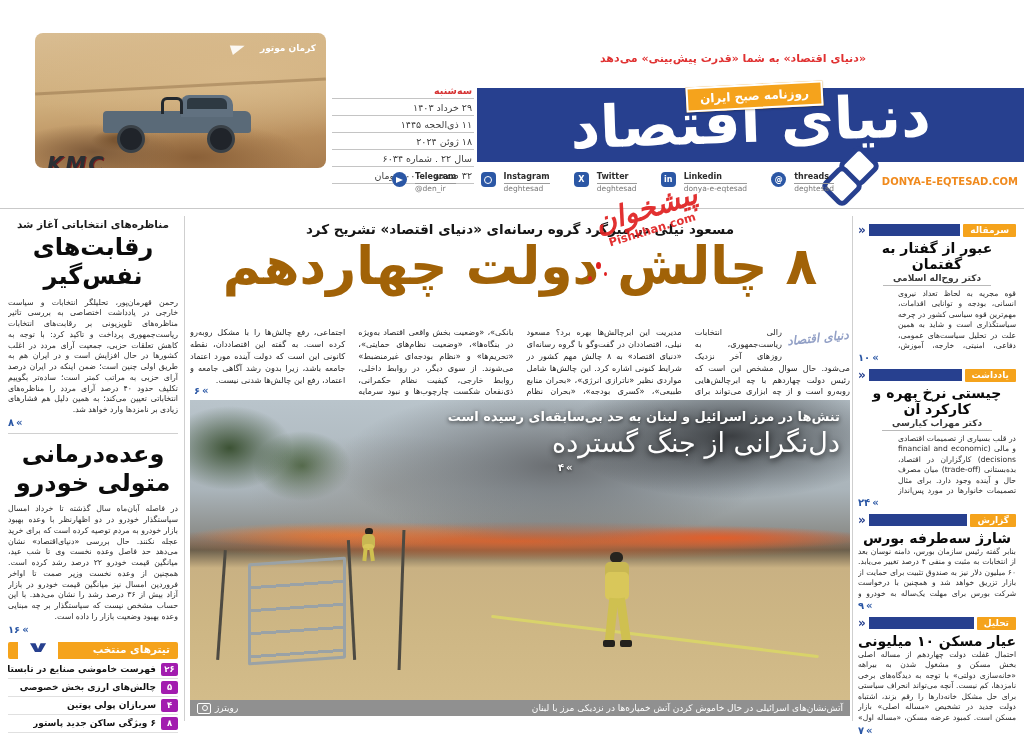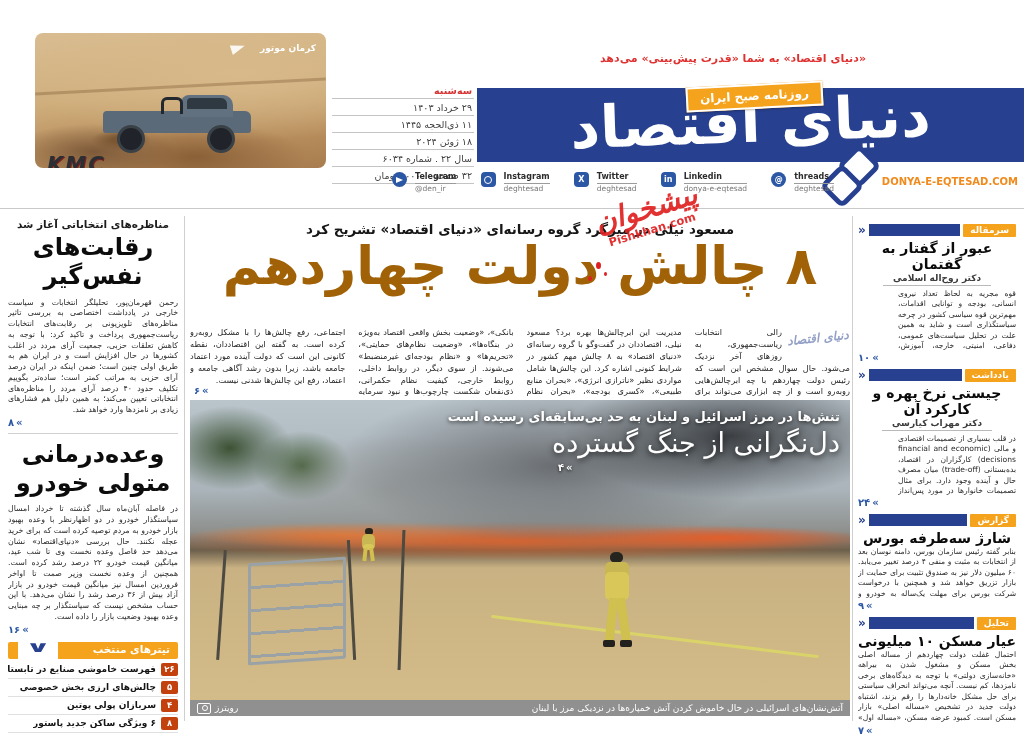--- a/index.html
+++ b/index.html
@@ -64,21 +64,21 @@
   .lc-body{font-size:7.8px;line-height:1.38;text-align:justify;color:#2a2a2a;overflow:hidden;}
   .pageref{direction:ltr;text-align:left;color:#2b57a5;font-weight:bold;font-size:10px;margin:1px 0 2px;}
   .pageref span{margin-right:2px;}
   .lc-div{border-top:1px solid #d0d0d0;margin:5px 0 6px;}
 
   .sel-head{position:relative;display:flex;align-items:center;background:#f5a31c;height:17px;margin:7px 0 2px;border-radius:2px;}
   .sel-title{color:#fff;font-weight:bold;font-size:10.5px;padding:0 8px 2px;}
   .sel-chevbox{position:absolute;left:10px;top:-5px;width:40px;height:22px;background:#fff;display:flex;align-items:center;justify-content:center;}
   .sel-chev{color:#27408f;font-weight:900;font-size:15px;transform:scaleX(2.1);line-height:1;}
   .sel-item{display:flex;align-items:center;gap:5px;padding:2px 0;border-bottom:1px solid #e0e0e0;}
-  .sel-num{background:#c2410c;color:#fff;font-size:8.5px;font-weight:bold;min-width:17px;height:13px;border-radius:2px;
+  .sel-num{background:#a21caf;color:#fff;font-size:8.5px;font-weight:bold;min-width:17px;height:13px;border-radius:2px;
            text-align:center;line-height:13.5px;}
   .sel-text{font-size:9px;font-weight:bold;color:#141414;white-space:nowrap;overflow:hidden;}
 
   
   .kicker{left:190px;top:221px;width:660px;text-align:center;font-size:13.5px;font-weight:bold;color:#161616;}
   .headline{left:190px;top:239px;width:660px;text-align:center;font-size:52px;font-weight:900;color:#a16207;line-height:1.05;}
   .lead{left:190px;top:327px;width:660px;height:72px;column-count:4;column-gap:13px;
         font-size:8.2px;line-height:1.45;text-align:justify;color:#262626;overflow:hidden;}
   .lead-stamp{float:right;width:64px;height:24px;color:#3a5398;opacity:.55;font-size:12px;font-weight:bold;
               font-style:italic;transform:rotate(-6deg);margin:0 0 2px 4px;text-align:center;line-height:22px;}

